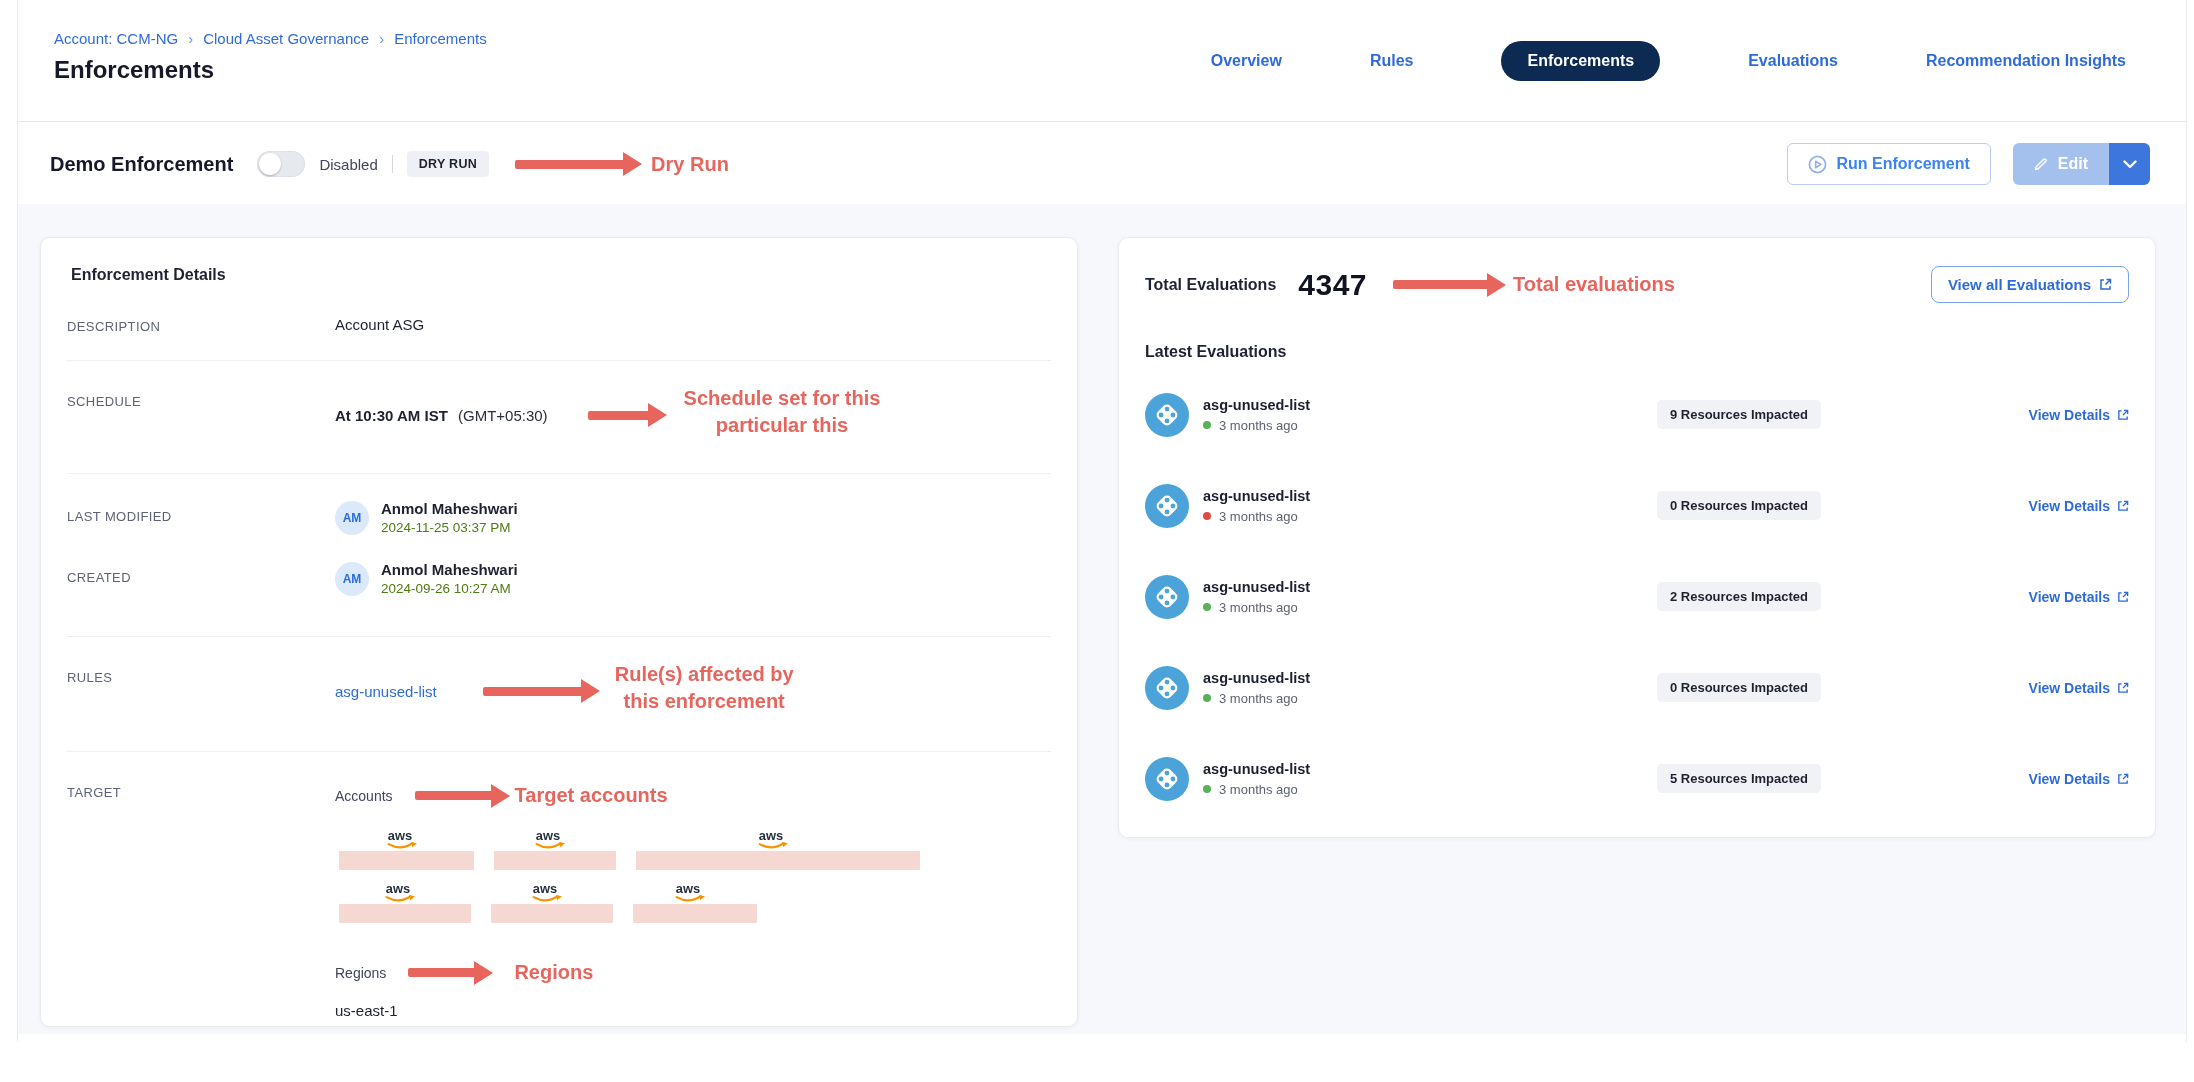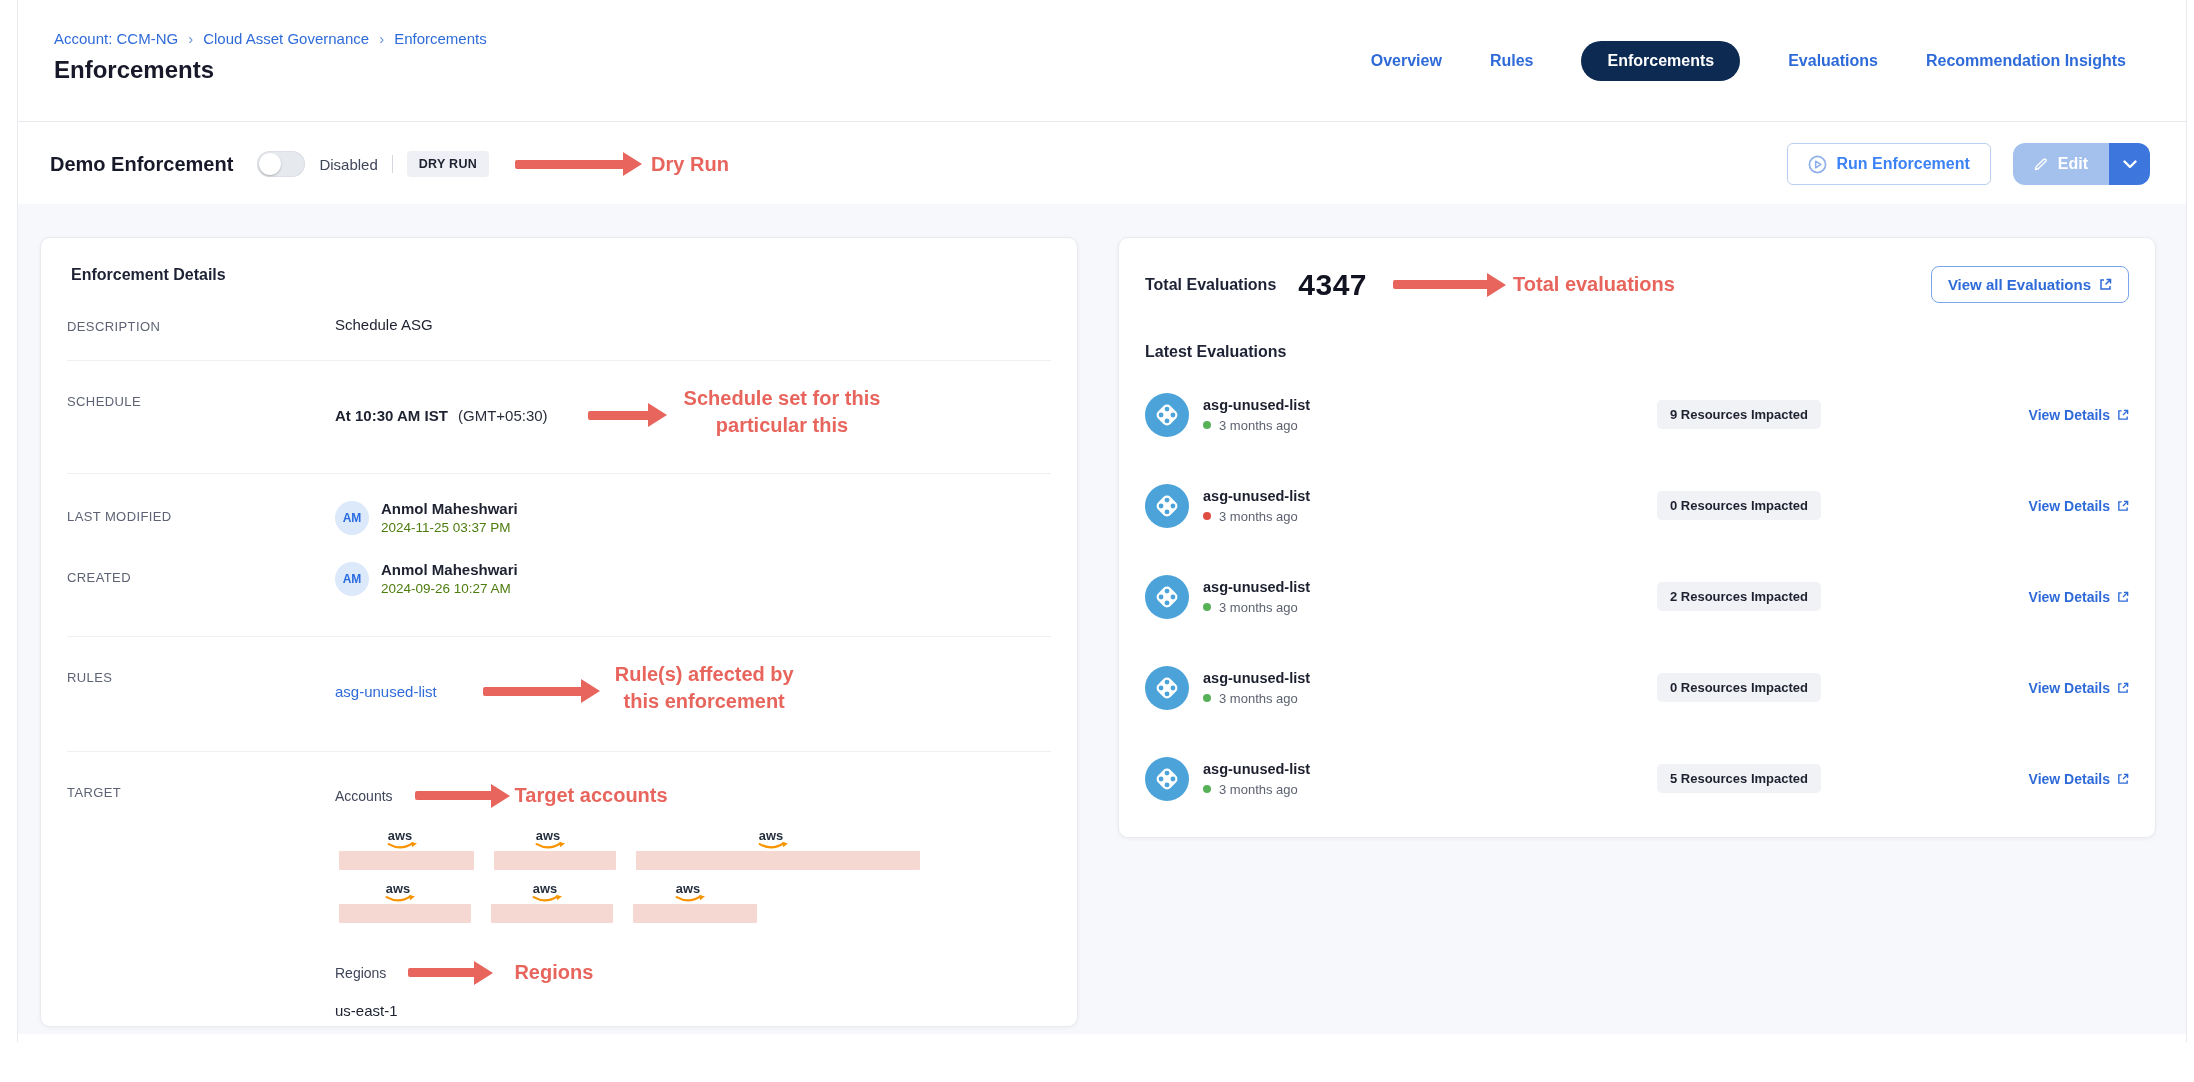--- a/index.html
+++ b/index.html
@@ -9,36 +9,36 @@
   .panel-edge { position:absolute; top:0; bottom:40px; width:1px; background:#e9ebf0; }
 
   
   .header { position:absolute; left:18px; right:8px; top:0; height:122px; background:#fff;
             border-bottom:1px solid #e6e8ee; }
   .breadcrumb { position:absolute; left:36px; top:30px; font-size:15px; color:#2f6bd8; display:flex; gap:10px; align-items:center;}
   .breadcrumb .sep { color:#2f6bd8; opacity:.75; font-size:15px; }
   .breadcrumb a { color:#2f6bd8; text-decoration:none; cursor:pointer; }
   .page-title { position:absolute; left:36px; top:56px; font-size:24px; font-weight:700; color:#17192a; }
   .tabs { position:absolute; right:60px; top:0; height:122px; display:flex; align-items:center; gap:48px; }
-  .tab { font-size:16px; font-weight:600; color:#2f6bd8; cursor:pointer; white-space:nowrap; }
+  .tab { font-size:16px; font-weight:600; color:#2f6bd8; cursor:pointer; white-space:nowrap;margin-left:40px; }
   .tab.active { background:#0d2b52; color:#ffffff; border-radius:22px; padding:11px 26px; }
 
   
   .subheader { position:absolute; left:18px; right:8px; top:122px; height:85px; background:#fff;
                border-bottom:1px solid #e6e8ee; display:flex; align-items:center; }
   .enf-name { font-size:20px; font-weight:700; color:#17192a; margin-left:32px; }
   .toggle { width:48px; height:26px; border-radius:13px; background:#e6e9ee; margin-left:24px; position:relative; cursor:pointer; box-shadow:inset 0 0 0 1px #dde0e6;}
   .toggle .knob { position:absolute; left:2px; top:2px; width:22px; height:22px; border-radius:50%; background:#fff; box-shadow:0 1px 2px rgba(0,0,0,.25); }
   .toggle-label { font-size:15px; color:#40465a; margin-left:14px; }
   .vdiv { width:1px; height:18px; background:#d4d7de; margin:0 14px; }
   .dryrun-badge { background:#eef0f5; border-radius:4px; padding:6px 12px; font-size:12.5px; font-weight:700; color:#1d2130; letter-spacing:.3px; }
   .sub-actions { margin-left:auto; margin-right:36px; display:flex; align-items:center; gap:22px; }
   .run-btn { display:flex; align-items:center; gap:9px; height:42px; padding:0 20px; border:1.5px solid #b9cef1;
              border-radius:6px; color:#3b82f6; font-size:16px; font-weight:700; background:#fff; cursor:default; }
-  .edit-split { display:flex; height:42px; border-radius:12px; overflow:hidden; cursor:pointer; }
+  .edit-split { display:flex; height:42px; border-radius:6px; overflow:hidden; cursor:pointer; }
   .edit-main { background:#a4c1ee; color:#fff; font-size:16px; font-weight:700; display:flex; align-items:center; gap:9px; padding:0 20px; }
   .edit-caret { background:#3d76dd; width:42px; display:flex; align-items:center; justify-content:center; border-left:1px solid rgba(255,255,255,.55); }
 
   
   .body { position:absolute; left:18px; right:8px; top:204px; height:830px; background:#f7f8fb; }
   .card { position:absolute; background:#fff; border:1px solid #e9ebef; border-radius:10px; box-shadow:0 1px 4px rgba(20,30,60,.05); }
   .card-left  { left:22px;  top:33px; width:1038px; height:790px; }
   .card-right { left:1100px; top:33px; width:1038px; height:601px; }
 
   
@@ -171,21 +171,21 @@
     </div>
   </div>
 
   <div class="body">
 
     <div class="card card-left">
       <div class="card-heading">Enforcement Details</div>
 
       <div class="detail-row row-desc bordered">
         <div class="dlabel">DESCRIPTION</div>
-        <div class="dvalue">Schedule ASG</div>
+        <div class="dvalue">Account ASG</div>
       </div>
 
       <div class="detail-row row-sched bordered">
         <div class="dlabel">SCHEDULE</div>
         <div class="dvalue">
           <div class="inline-anno">
             <span style="white-space:nowrap;">
               <span class="sched-main">At 10:30 AM IST</span>
               <span class="sched-tz">(GMT+05:30)</span>
             </span>

